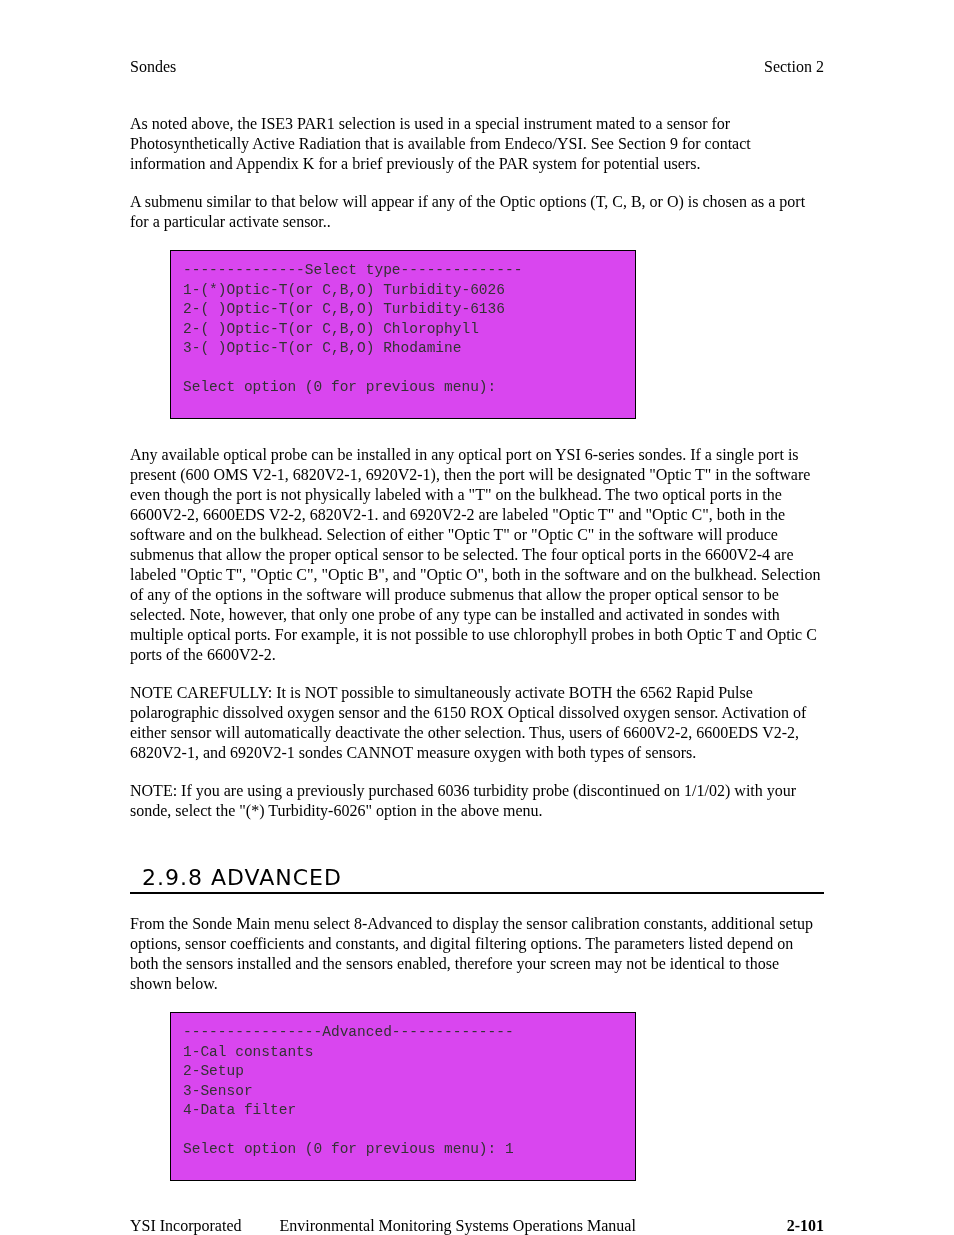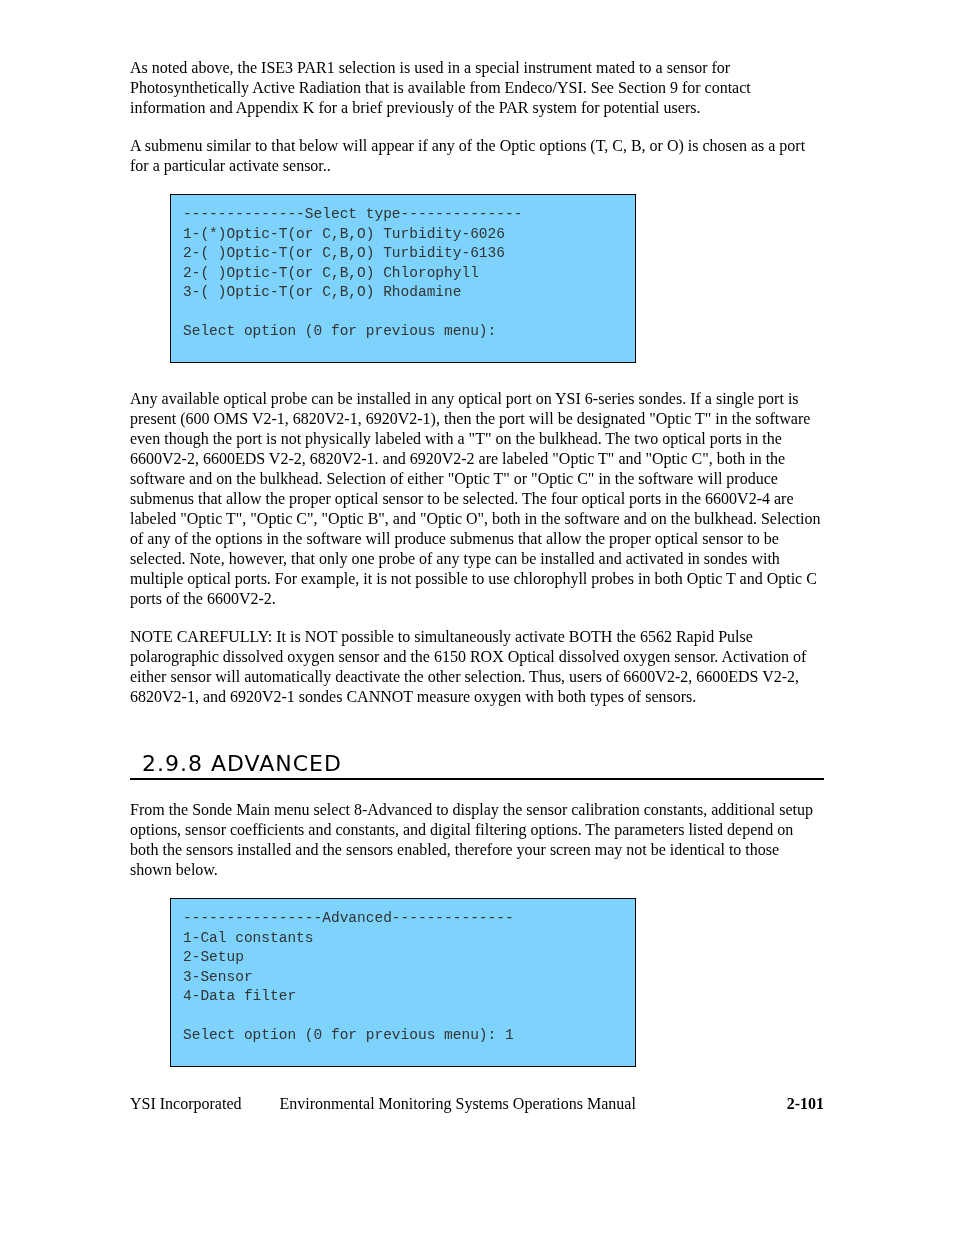--- a/index.html
+++ b/index.html
@@ -27,60 +27,64 @@
     line-height: 1.25;
     margin: 0 0 18px 0;
   }
   .body-text b {
     font-weight: normal;
   }
   .terminal {
     margin: 6px 0 26px 40px;
     width: 440px;
     border: 1px solid #000;
-    background: #7dd3fc;
+    background: #d946ef;
     font-family: "Courier New", Courier, monospace;
     font-size: 14.5px;
     line-height: 1.35;
     padding: 10px 12px 20px 12px;
     white-space: pre;
     color: #333;
   }
   .section-heading {
     font-family: "Verdana", "DejaVu Sans", Arial, sans-serif;
     font-size: 22px;
     letter-spacing: 1px;
     margin: 44px 0 2px 12px;
   }
   .section-rule {
     border: none;
     border-top: 2px solid #000;
     margin: 0 0 20px 0;
   }
   .footer {
     font-size: 16px;
-    margin-top: 28px;
+    margin-top: 36px;
   }
   .footer-left {
     display: inline-block;
   }
   .footer-mid {
     display: inline-block;
     margin-left: 34px;
   }
   .footer-right {
     float: right;
     font-weight: bold;
   }
 </style>
 </head>
 <body>
 
 <div class="page">
 
+  <div class="running-head">
+    <span>Sondes</span>
+    <span>Section 2</span>
+  </div>
 
   <p class="body-text">
     <span>As noted above, the ISE3 PAR1 selection is used in a special instrument mated to a sensor for Photosynthetically Active Radiation that is available from Endeco/YSI.  See </span><b>Section 9</b><span> for contact information and </span><b>Appendix K</b><span> for a brief previously of the PAR system for potential users.</span>
   </p>
 
   <p class="body-text">A submenu similar to that below will appear if any of the Optic options (T, C, B, or O) is chosen as a port for a particular activate sensor..</p>
 
   <div class="terminal"><span>--------------Select type--------------</span>
 <span>1-(*)Optic-T(or C,B,O) Turbidity-6026</span>
 <span>2-( )Optic-T(or C,B,O) Turbidity-6136</span>
@@ -88,20 +92,23 @@
 <span>3-( )Optic-T(or C,B,O) Rhodamine</span>
 
 <span>Select option (0 for previous menu):</span></div>
 
   <p class="body-text">Any available optical probe can be installed in any optical port on YSI 6-series sondes.  If a single port is present (600 OMS V2-1, 6820V2-1, 6920V2-1), then the port will be designated "Optic T" in the software even though the port is not physically labeled with a "T" on the bulkhead. The two optical ports in the 6600V2-2, 6600EDS V2-2, 6820V2-1. and 6920V2-2 are labeled "Optic T" and "Optic C", both in the software and on the bulkhead.   Selection of either "Optic T" or "Optic C" in the software will produce submenus that allow the proper optical sensor to be selected.  The four optical ports in the 6600V2-4 are labeled "Optic T", "Optic C", "Optic B", and "Optic O", both in the software and on the bulkhead.   Selection of any of the options in the software will produce submenus that allow the proper optical sensor to be selected. Note, however, that only one probe of any type can be installed and activated in sondes with multiple optical ports.  For example, it is not possible to use chlorophyll probes in both Optic T and Optic C ports of the 6600V2-2.</p>
 
   <p class="body-text">
     <b>NOTE CAREFULLY:</b><span> It is NOT possible to simultaneously activate BOTH the 6562 Rapid Pulse polarographic dissolved oxygen sensor and the 6150 ROX Optical dissolved oxygen sensor.   Activation of either sensor will automatically deactivate the other selection.   Thus, users of 6600V2-2, 6600EDS V2-2, 6820V2-1, and 6920V2-1 sondes CANNOT measure oxygen with both types of sensors.</span>
   </p>
 
+  <p class="body-text">
+    <b>NOTE:</b><span> If you are using a previously purchased 6036 turbidity probe (discontinued on 1/1/02) with your sonde, select the "(*) Turbidity-6026" option in the above menu.</span>
+  </p>
 
   <div class="section-heading">2.9.8 ADVANCED</div>
   <hr class="section-rule">
 
   <p class="body-text">
     <span>From the Sonde Main menu select </span><b>8-Advanced</b><span> to display the sensor calibration constants, additional setup options, sensor coefficients and constants, and digital filtering options. The parameters listed depend on both the sensors installed and the sensors enabled, therefore your screen may not be identical to those shown below.</span>
   </p>
 
   <div class="terminal"><span>----------------Advanced--------------</span>
 <span>1-Cal constants</span>

